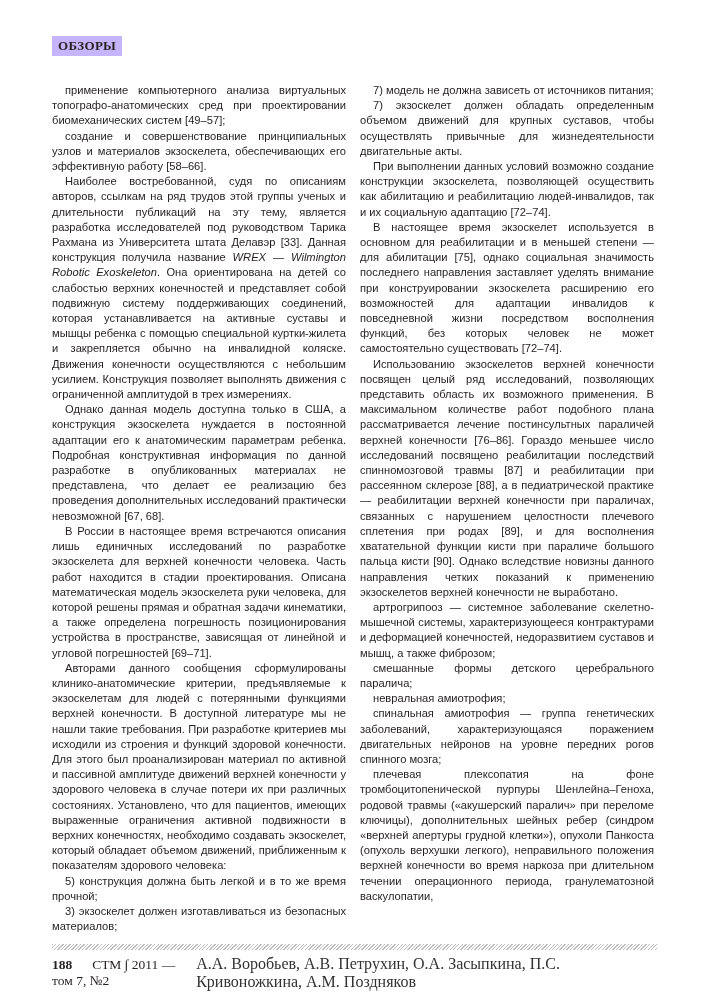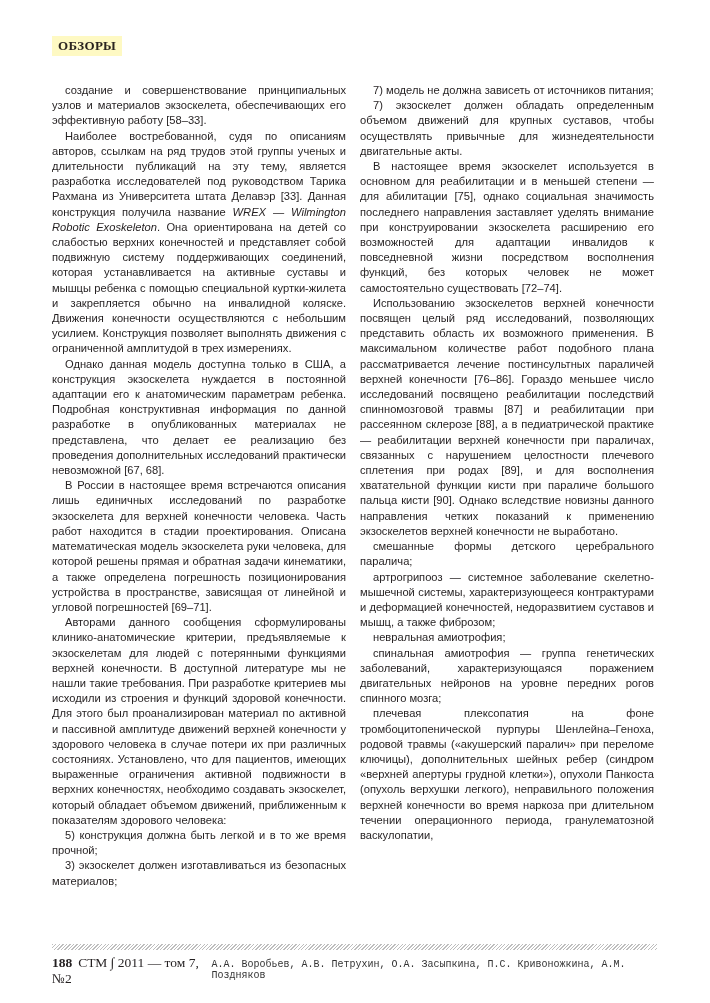--- a/index.html
+++ b/index.html
@@ -1,60 +1,62 @@
 <!DOCTYPE html>
 <html><head>
 <meta charset="utf-8">
 <style>
   html, body { margin: 0; padding: 0; background: #ffffff; }
   body { width: 710px; height: 1003px; position: relative; overflow: hidden;
          font-family: "Liberation Sans", sans-serif; color: #231f20; }
   .section-tag { position: absolute; left: 52px; top: 36px; height: 20px;
-         padding: 0 6px; background: #fef9c3; display: flex; align-items: center;
+         padding: 0 6px; background: #c4b5fd; display: flex; align-items: center;
          font-family: "Liberation Serif", serif; font-weight: bold; font-size: 13px;
          letter-spacing: 0.3px; color: #2b2520; }
   .col { position: absolute; top: 83px; width: 294px; font-size: 11.15px;
          line-height: 15.2px; text-align: justify; hyphens: manual; }
   .col.left { left: 52px; }
   .col.right { left: 360px; }
   .col p { margin: 0; text-indent: 13px; }
   em { font-style: italic; }
   .footer-rule { position: absolute; left: 52px; top: 944px; width: 605px; height: 6px;
          background: repeating-linear-gradient(135deg, #bdbdbd 0 1px, #ffffff 1px 2.5px); }
   .footer { position: absolute; left: 52px; top: 955px; width: 605px; height: 18px;
          display: flex; align-items: baseline; justify-content: space-between;
          font-family: "Liberation Serif", serif; color: #231f20; }
   .footer .left-part { font-size: 13.5px; }
-  .footer .page-num { font-weight: bold; margin-right: 6px; }
-  .footer .authors { font-size: 10px; color: #333; font-family: Liberation Mono, monospace; }
+  .footer .page-num { font-weight: bold; margin-right: 20px; }
+  .footer .authors { font-size: 16px; color: #333; }
 </style>
 </head>
 <body>
 
 <div class="section-tag">
   <span>ОБЗОРЫ</span>
 </div>
 
 <div class="col left">
-  <p>создание и совершенствование принципиальных узлов и материалов экзоскелета, обеспечивающих его эффективную работу [58–33].</p>
+  <p>применение компьютерного анализа виртуальных топографо-анатомических сред при проектировании биомеханических систем [49–57];</p>
+  <p>создание и совершенствование принципиальных узлов и материалов экзоскелета, обеспечивающих его эффективную работу [58–66].</p>
   <p><span>Наиболее востребованной, судя по описаниям авторов, ссылкам на ряд трудов этой группы ученых и длительности публикаций на эту тему, является разработка исследователей под руководством Тарика Рахмана из Университета штата Делавэр [33]. Данная конструкция получила название </span><em>WREX — Wilmington Robotic Exoskeleton</em><span>. Она ориентирована на детей со слабостью верхних конечностей и представляет собой подвижную систему поддерживающих соединений, которая устанавливается на активные суставы и мышцы ребенка с помощью специальной куртки-жилета и закрепляется обычно на инвалидной коляске. Движения конечности осуществляются с небольшим усилием. Конструкция позволяет выполнять движения с ограниченной амплитудой в трех измерениях.</span></p>
   <p>Однако данная модель доступна только в США, а конструкция экзоскелета нуждается в постоянной адаптации его к анатомическим параметрам ребенка. Подробная конструктивная информация по данной разработке в опубликованных материалах не представлена, что делает ее реализацию без проведения дополнительных исследований практически невозможной [67, 68].</p>
   <p>В России в настоящее время встречаются описания лишь единичных исследований по разработке экзоскелета для верхней конечности человека. Часть работ находится в стадии проектирования. Описана математическая модель экзоскелета руки человека, для которой решены прямая и обратная задачи кинематики, а также определена погрешность позиционирования устройства в пространстве, зависящая от линейной и угловой погрешностей [69–71].</p>
   <p>Авторами данного сообщения сформулированы клинико-анатомические критерии, предъявляемые к экзоскелетам для людей с потерянными функциями верхней конечности. В доступной литературе мы не нашли такие требования. При разработке критериев мы исходили из строения и функций здоровой конечности. Для этого был проанализирован материал по активной и пассивной амплитуде движений верхней конечности у здорового человека в случае потери их при различных состояниях. Установлено, что для пациентов, имеющих выраженные ограничения активной подвижности в верхних конечностях, необходимо создавать экзоскелет, который обладает объемом движений, приближенным к показателям здорового человека:</p>
   <p>5) конструкция должна быть легкой и в то же время прочной;</p>
   <p>3) экзоскелет должен изготавливаться из безопасных материалов;</p>
 </div>
 
 <div class="col right">
   <p>7) модель не должна зависеть от источников питания;</p>
   <p>7) экзоскелет должен обладать определенным объемом движений для крупных суставов, чтобы осуществлять привычные для жизнедеятельности двигательные акты.</p>
+  <p>При выполнении данных условий возможно создание конструкции экзоскелета, позволяющей осуществить как абилитацию и реабилитацию людей-инвалидов, так и их социальную адаптацию [72–74].</p>
   <p>В настоящее время экзоскелет используется в основном для реабилитации и в меньшей степени — для абилитации [75], однако социальная значимость последнего направления заставляет уделять внимание при конструировании экзоскелета расширению его возможностей для адаптации инвалидов к повседневной жизни посредством восполнения функций, без которых человек не может самостоятельно существовать [72–74].</p>
   <p>Использованию экзоскелетов верхней конечности посвящен целый ряд исследований, позволяющих представить область их возможного применения. В максимальном количестве работ подобного плана рассматривается лечение постинсультных параличей верхней конечности [76–86]. Гораздо меньшее число исследований посвящено реабилитации последствий спинномозговой травмы [87] и реабилитации при рассеянном склерозе [88], а в педиатрической практике — реабилитации верхней конечности при параличах, связанных с нарушением целостности плечевого сплетения при родах [89], и для восполнения хватательной функции кисти при параличе большого пальца кисти [90]. Однако вследствие новизны данного направления четких показаний к применению экзоскелетов верхней конечности не выработано.</p>
+  <p>артрогрипооз — системное заболевание скелетно-мышечной системы, характеризующееся контрактурами и деформацией конечностей, недоразвитием суставов и мышц, а также фиброзом;</p>
   <p>смешанные формы детского церебрального паралича;</p>
-  <p>артрогрипооз — системное заболевание скелетно-мышечной системы, характеризующееся контрактурами и деформацией конечностей, недоразвитием суставов и мышц, а также фиброзом;</p>
   <p>невральная амиотрофия;</p>
   <p>спинальная амиотрофия — группа генетических заболеваний, характеризующаяся поражением двигательных нейронов на уровне передних рогов спинного мозга;</p>
   <p>плечевая плексопатия на фоне тромбоцитопенической пурпуры Шенлейна–Геноха, родовой травмы («акушерский паралич» при переломе ключицы), дополнительных шейных ребер (синдром «верхней апертуры грудной клетки»), опухоли Панкоста (опухоль верхушки легкого), неправильного положения верхней конечности во время наркоза при длительном течении операционного периода, гранулематозной васкулопатии,</p>
 </div>
 
 <div class="footer-rule"></div>
 <div class="footer">
   <span class="left-part">
     <span class="page-num">188</span><span>СТМ ∫ 2011 — том 7, №2</span>
   </span>

